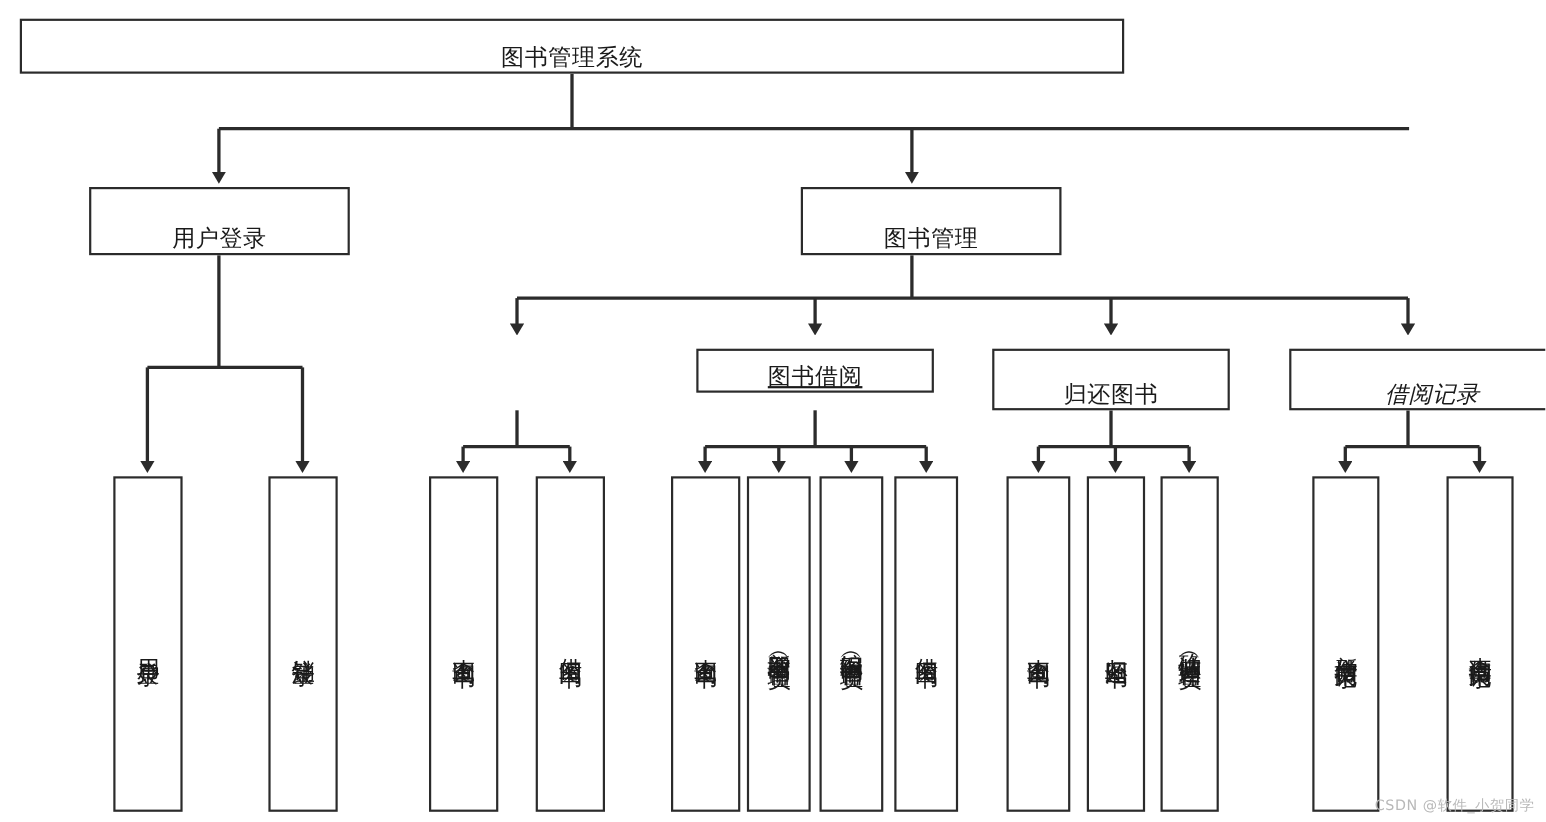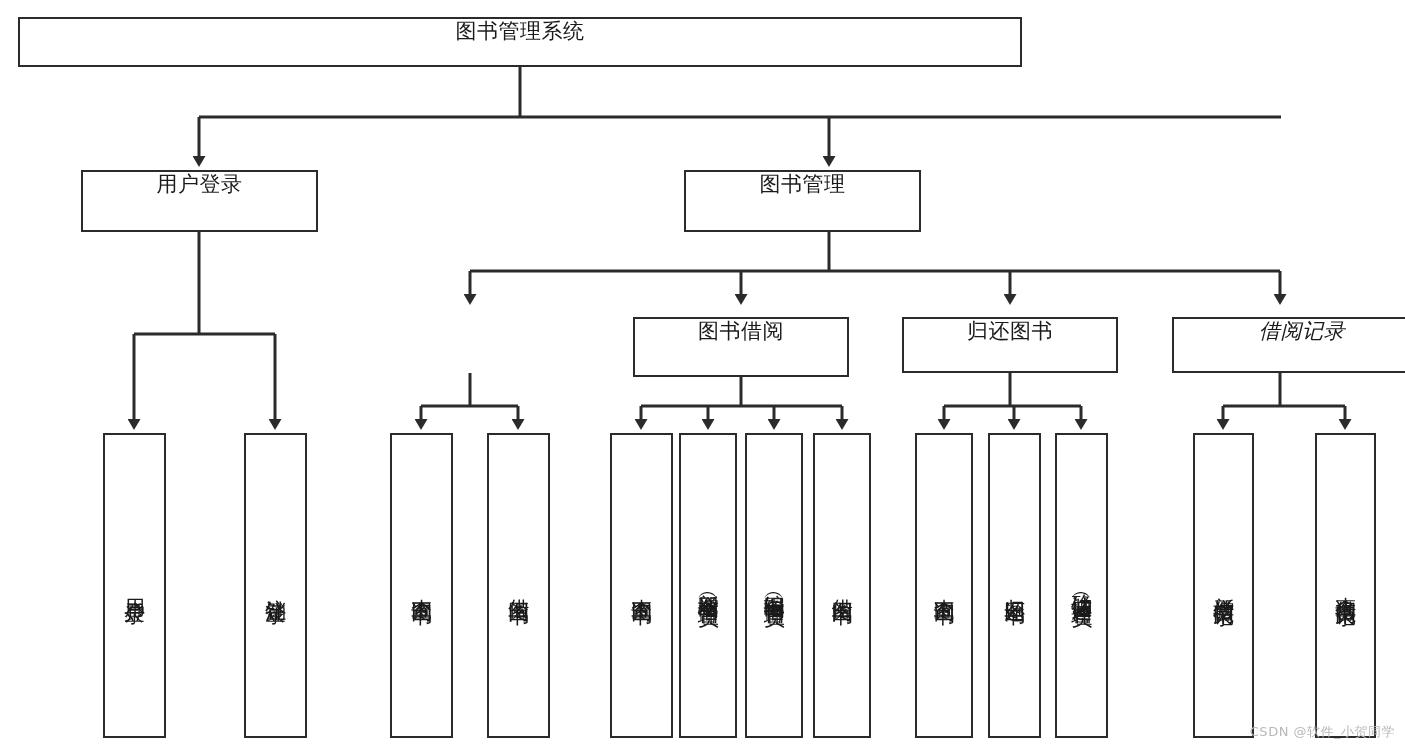--- a/index.html
+++ b/index.html
@@ -24,21 +24,21 @@
     width: 1405px;
     height: 747px;
     pointer-events: none;
   }
   .node {
     position: absolute;
     box-sizing: border-box;
     border: 2px solid #2b2b2b;
     background: #ffffff;
     display: flex;
-    align-items: flex-start;
+    align-items: flex-end;
     justify-content: center;
     color: #1a1a1a;
   }
   .node-h {
     font-size: 21px;
     letter-spacing: 0.5px;
     line-height: 1.2;
     white-space: nowrap;
   }
   .node-v {
@@ -121,25 +121,25 @@
     </g>
   </svg>
 
   <div class="node node-h" style="left: 18px; top: 17px; width: 1004px; height: 50px;">
     <span>图书管理系统</span>
   </div>
 
   <div class="node node-h" style="left: 81px; top: 170px; width: 237px; height: 62px;">
     <span>用户登录</span>
   </div>
-  <div class="node node-h" style="left: 684px; top: 170px; width: 237px; height: 62px;">
+  <div class="node node-h" style="left: 728px; top: 170px; width: 237px; height: 62px;">
     <span>图书管理</span>
   </div>
 
-  <div class="node node-h" style="left: 633px; top: 317px; width: 216px; height: 60px;">
+  <div class="node node-h" style="left: 633px; top: 317px; width: 216px; height: 40px; text-decoration: underline;">
     <span>图书借阅</span>
   </div>
   <div class="node node-h" style="left: 902px; top: 317px; width: 216px; height: 56px;">
     <span>归还图书</span>
   </div>
   <div class="node node-h" style="left: 1172px; top: 317px; width: 260px; height: 56px; font-style: italic;">
     <span>借阅记录</span>
   </div>
 
   <div class="node node-v" style="left: 103px; top: 433px; width: 63px; height: 305px;">

